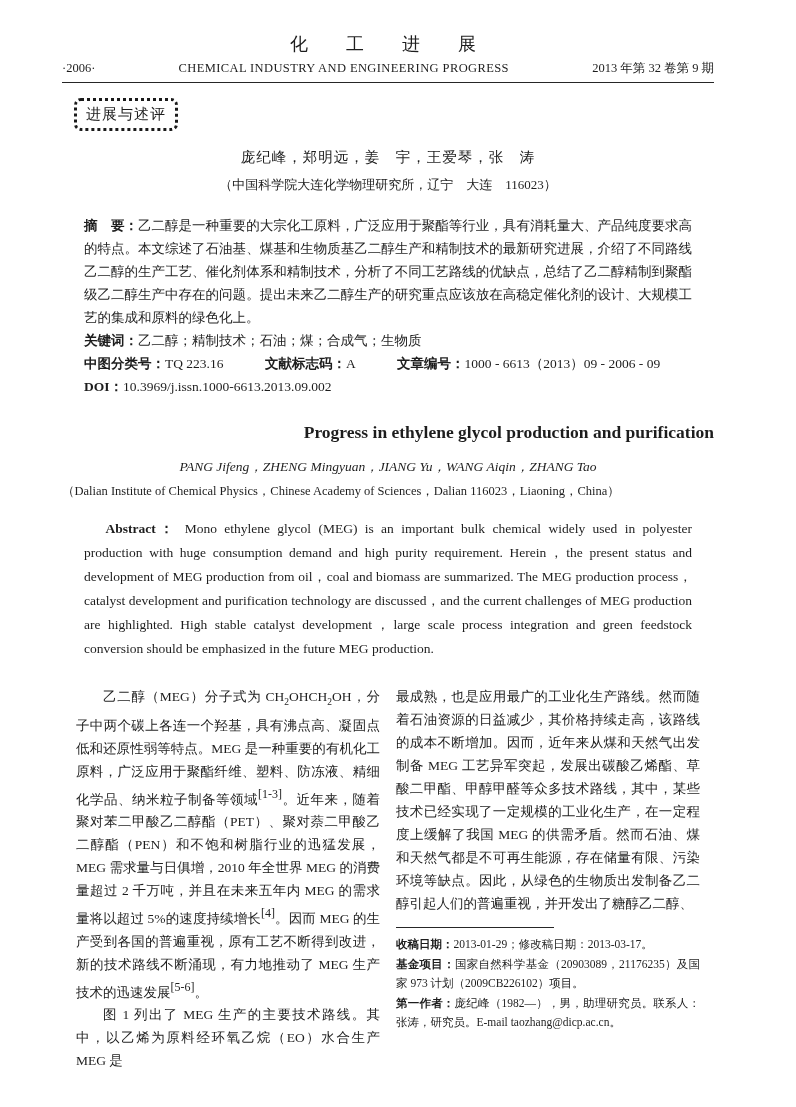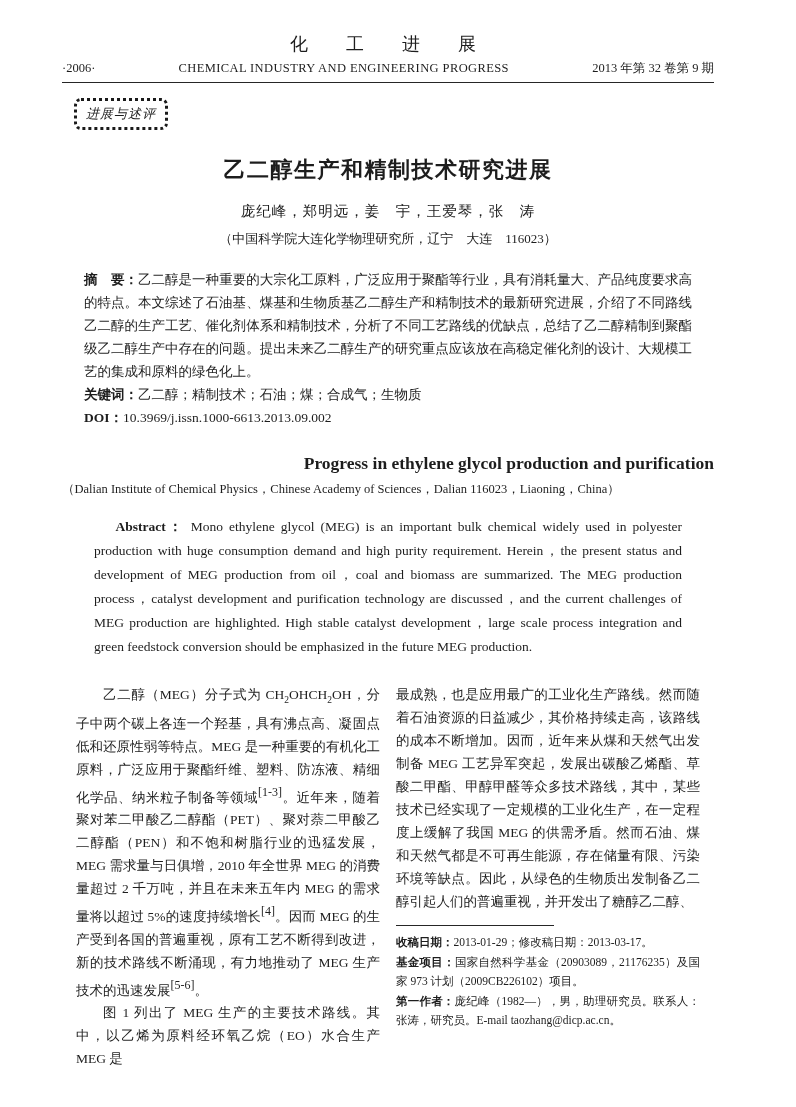--- a/index.html
+++ b/index.html
@@ -32,23 +32,22 @@
   }
   .journal-meta .en-name { letter-spacing: 0.4px; }
   .header-rule { border-bottom: 1.6px solid #262626; margin-top: 5px; }
   
   .badge {
     display: inline-block;
     margin: 15px 0 0 12px;
     border: 3px dotted #1a1a1a;
     border-radius: 7px;
     padding: 4px 9px;
-    font-size: 13px;
+    font-size: 15px;
     letter-spacing: 1px;
-    font-style: italic;
   }
   
   .title-cn {
     margin-top: 25px;
     text-align: center;
     font-family: "Liberation Sans", "DejaVu Sans", sans-serif;
     font-weight: 700;
     font-size: 22px;
     letter-spacing: 1.5px;
   }
@@ -72,21 +71,21 @@
     font-size: 17.5px;
   }
   .authors-en { margin-top: 15px; text-align: center; font-style: italic; font-size: 13.5px; }
   .affil-en   { margin-top: 7px;  text-align: left; font-size: 12.5px; }
   .en-abstract {
     margin: 17px 22px 0;
     font-size: 13.5px;
     line-height: 24px;
     text-align: justify;
   }
-  .en-abstract .abstract-par { margin: 10px; text-indent: 1.6em; }
+  .en-abstract .abstract-par { margin: 0; text-indent: 1.6em; }
   .en-abstract .keywords-par { margin: 0; text-indent: 0; }
   
   .columns {
     display: flex;
     gap: 16px;
     margin-top: 24px;
     padding: 0 14px;
     font-size: 13.5px;
     line-height: 23px;
     text-align: justify;
@@ -116,39 +115,44 @@
     </div>
     <div class="header-rule"></div>
   </div>
 
   
   <div class="badge">
     <span>进展与述评</span>
   </div>
 
   
-  <div class="title-cn">乙二醇生产和精制技术研究进展</div>
   <div class="authors-cn">庞纪峰，郑明远，姜　宇，王爱琴，张　涛</div>
   <div class="affil-cn">（中国科学院大连化学物理研究所，辽宁　大连　116023）</div>
 
   
   <div class="cn-abstract">
     <span class="lbl">摘　要</span><span class="lbl">：</span><span>乙二醇是一种重要的大宗化工原料，广泛应用于聚酯等行业，具有消耗量大、产品纯度要求高的特点。本文综述了石油基、煤基和生物质基乙二醇生产和精制技术的最新研究进展，介绍了不同路线乙二醇的生产工艺、催化剂体系和精制技术，分析了不同工艺路线的优缺点，总结了乙二醇精制到聚酯级乙二醇生产中存在的问题。提出未来乙二醇生产的研究重点应该放在高稳定催化剂的设计、大规模工艺的集成和原料的绿色化上。</span>
   </div>
 
   
   <div class="cn-meta">
     <span class="lbl">关键词</span><span class="lbl">：</span><span>乙二醇；精制技术；石油；煤；合成气；生物质</span>
   </div>
   <div class="cn-meta">
+    <span class="pair"><span class="lbl">中图分类号：</span><span>TQ 223.16</span></span>
+    <span class="pair"><span class="lbl">文献标志码：</span><span>A</span></span>
+    <span><span class="lbl">文章编号：</span><span>1000 - 6613（2013）09 - 2006 - 09</span></span>
+  </div>
+  <div class="cn-meta">
     <span class="lbl">DOI：</span><span>10.3969/j.issn.1000-6613.2013.09.002</span>
   </div>
 
   
   <div class="title-en">Progress in ethylene glycol production and purification</div>
+  <div class="authors-en">PANG Jifeng，ZHENG Mingyuan，JIANG Yu，WANG Aiqin，ZHANG Tao</div>
   <div class="affil-en">（Dalian Institute of Chemical Physics，Chinese Academy of Sciences，Dalian 116023，Liaoning，China）</div>
 
   <div class="en-abstract">
     <p class="abstract-par"><span class="lbl">Abstract：</span> <span>Mono ethylene glycol (MEG) is an important bulk chemical widely used in polyester production with huge consumption demand and high purity requirement. Herein，the present status and development of MEG production from oil，coal and biomass are summarized. The MEG production process，catalyst development and purification technology are discussed，and the current challenges of MEG production are highlighted. High stable catalyst development，large scale process integration and green feedstock conversion should be emphasized in the future MEG production.</span></p>
   </div>
 
   
   <div class="columns">
     <div class="col">
       <p class="indent"><span>乙二醇（MEG）分子式为 CH</span><sub>2</sub><span>OHCH</span><sub>2</sub><span>OH，分子中两个碳上各连一个羟基，具有沸点高、凝固点低和还原性弱等特点。MEG 是一种重要的有机化工原料，广泛应用于聚酯纤维、塑料、防冻液、精细化学品、纳米粒子制备等领域</span><sup>[1-3]</sup><span>。近年来，随着聚对苯二甲酸乙二醇酯（PET）、聚对萘二甲酸乙二醇酯（PEN）和不饱和树脂行业的迅猛发展，MEG 需求量与日俱增，2010 年全世界 MEG 的消费量超过 2 千万吨，并且在未来五年内 MEG 的需求量将以超过 5%的速度持续增长</span><sup>[4]</sup><span>。因而 MEG 的生产受到各国的普遍重视，原有工艺不断得到改进，新的技术路线不断涌现，有力地推动了 MEG 生产技术的迅速发展</span><sup>[5-6]</sup><span>。</span></p>

